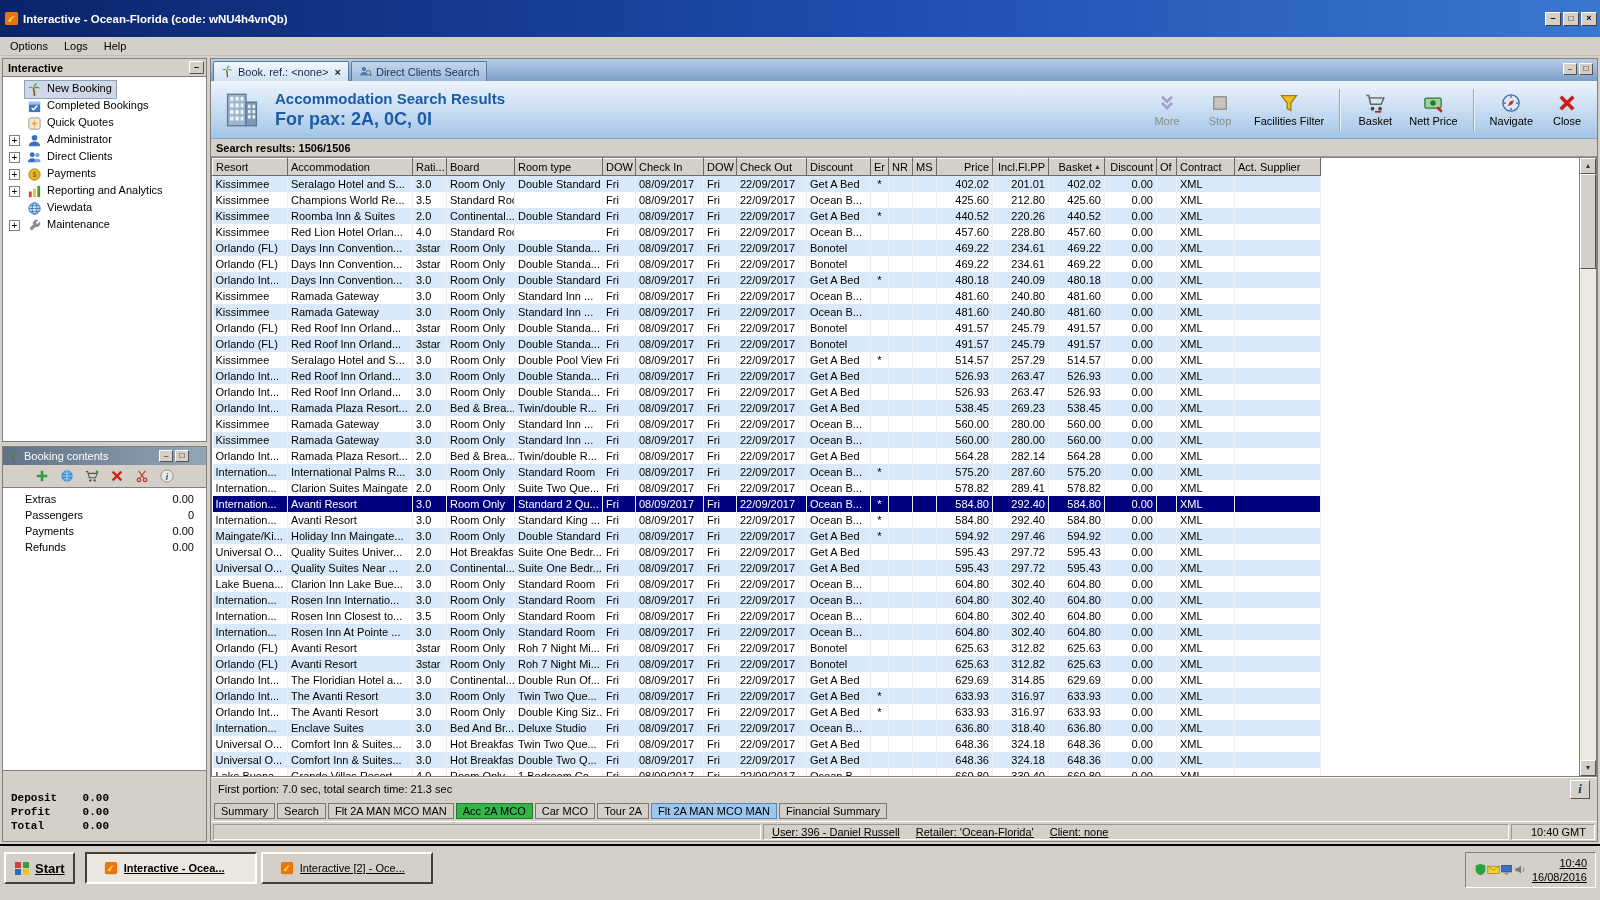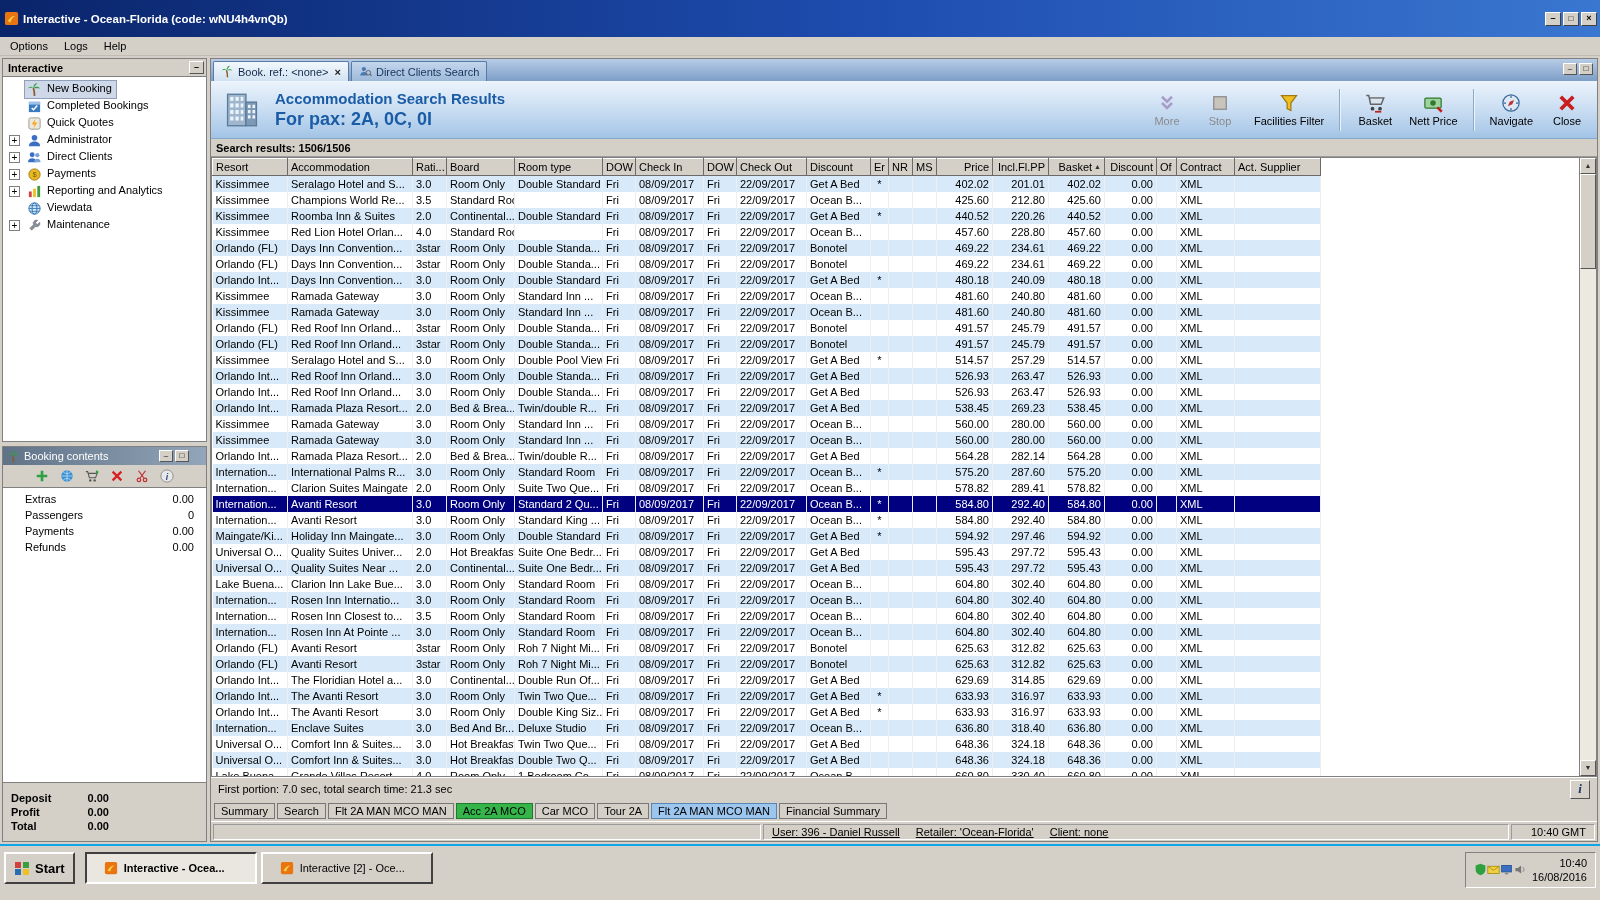--- a/index.html
+++ b/index.html
@@ -40,21 +40,21 @@
 .bc-title .icon{width:13px;height:13px;}
 .bc-close{font-weight:bold;margin-left:3px;}
 .bc-winbtns{margin-left:auto;display:flex;gap:2px;}
 .sbtn{width:14px;height:12px;background:#d4d0c8;border:1px solid;border-color:#fff #555 #555 #fff;font-size:8px;line-height:9px;text-align:center;color:#000;}
 .bc-toolbar{height:22px;flex:none;display:flex;align-items:center;justify-content:center;gap:8px;background:#d4d0c8;}
 .bc-tool{width:17px;height:17px;display:flex;align-items:center;justify-content:center;}
 .bc-tool .icon{width:14px;height:14px;}
 .bc-list{flex:1;background:#fff;border-top:1px solid #808080;border-bottom:1px solid #808080;padding:3px 0;min-height:0;}
 .bc-row{height:16px;display:flex;align-items:center;padding:0 12px 0 22px;}
 .bc-val{margin-left:auto;}
-.bc-totals{flex:none;padding:8px 8px 8px;}
+.bc-totals{flex:none;padding:20px 8px 8px;font-family:Liberation Mono, monospace;}
 .tot-row{display:flex;height:14px;font-weight:bold;align-items:center;}
 .tot-label{width:58px;}
 .tot-val{width:40px;text-align:right;}
 
 
 .main{flex:1;display:flex;flex-direction:column;min-width:0;min-height:0;border:1px solid #808080;background:#d4d0c8;}
 .mdi-tabbar{height:22px;flex:none;display:flex;align-items:center;background:linear-gradient(180deg,#b7cce6,#7d9ec8);padding:2px 2px 0;position:relative;}
 .doc-tabs{display:flex;align-items:flex-end;}
 .mtab{height:20px;display:flex;align-items:center;gap:4px;padding:0 7px;margin-right:2px;background:linear-gradient(180deg,#c3d6ec,#9db9da);border:1px solid #5a7aa6;border-bottom:none;border-radius:2px 2px 0 0;color:#17335c;white-space:nowrap;}
 .mtab .icon{width:13px;height:13px;}
@@ -105,21 +105,21 @@
 .btab.green{background:#35b44a;border-color:#1f7a30;}
 .btab.blue{background:#9dc6ee;border-color:#5a86b4;}
 
 .main-statusbar{height:20px;flex:none;display:flex;align-items:center;background:#d4d0c8;border-top:1px solid #fff;padding:1px 2px;gap:2px;}
 .sb-seg{height:16px;border:1px solid;border-color:#9a9a9a #fff #fff #9a9a9a;display:flex;align-items:center;padding:0 8px;gap:16px;white-space:nowrap;}
 .sb-fill{width:548px;flex:none;}
 .sb-user{flex:1;text-decoration:underline;}
 .sb-time{width:84px;flex:none;justify-content:flex-end;}
 
 
-.taskbar{height:56px;flex:none;display:flex;align-items:flex-start;gap:4px;background:#d4d0c8;border-top:2px solid #0ea5e9;padding:6px 4px 0;}
+.taskbar{height:56px;flex:none;display:flex;align-items:flex-start;gap:4px;background:#d4d0c8;border-top:2px solid #000000;padding:6px 4px 0;text-decoration:underline;}
 .start-btn{height:32px;display:flex;align-items:center;gap:5px;padding:0 8px;background:#d4d0c8;border:2px solid;border-color:#fff #404040 #404040 #fff;font-weight:bold;font-size:13px;}
 .start-btn .icon{width:16px;height:16px;}
 .tasks{display:flex;gap:4px;margin-left:6px;}
 .task-btn{width:172px;height:32px;display:flex;align-items:center;gap:6px;padding:0 17px;background:#d4d0c8;border:2px solid;border-color:#fff #404040 #404040 #fff;}
 .task-btn .icon{width:14px;height:14px;}
 .task-label{white-space:nowrap;overflow:hidden;}
 .task-btn.active{border-color:#404040 #fff #fff #404040;background:#e9e7e0;font-weight:bold;}
 .tray{margin-left:auto;height:36px;display:flex;align-items:center;gap:6px;padding:0 8px;border:1px solid;border-color:#808080 #fff #fff #808080;}
 .tray .icon{width:13px;height:13px;}
 .clock{text-align:right;line-height:1.3;}

